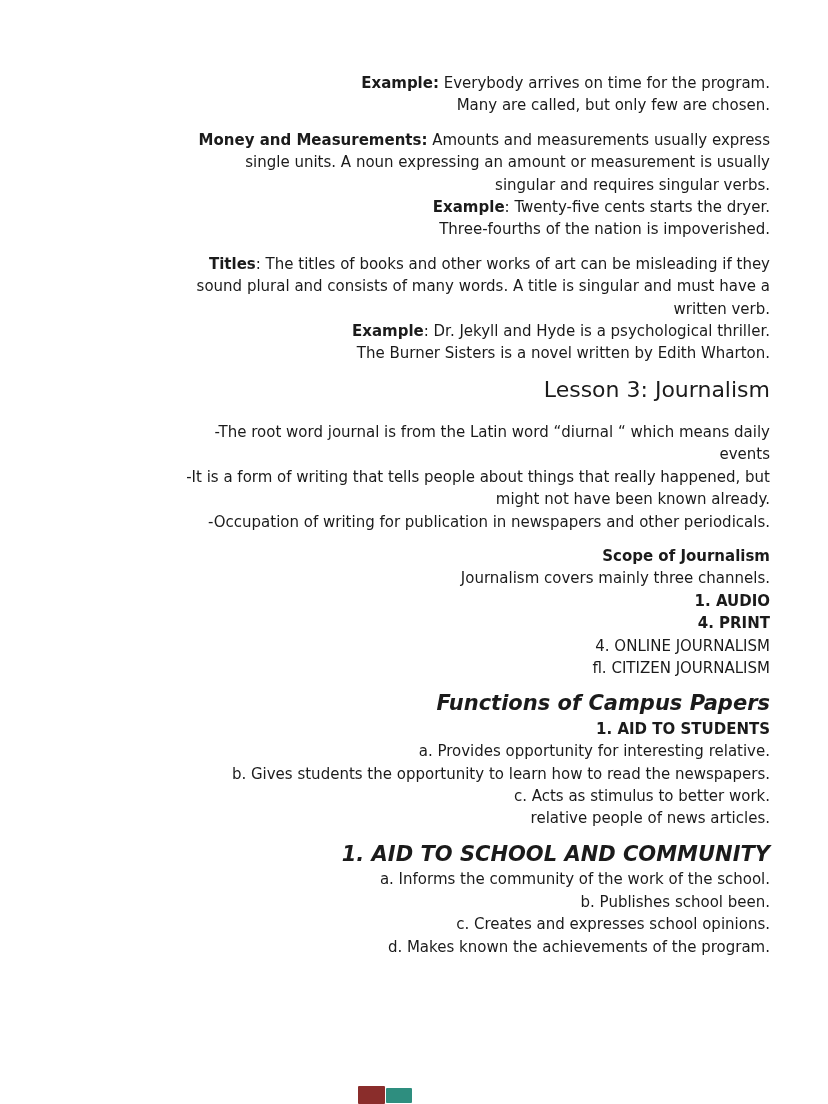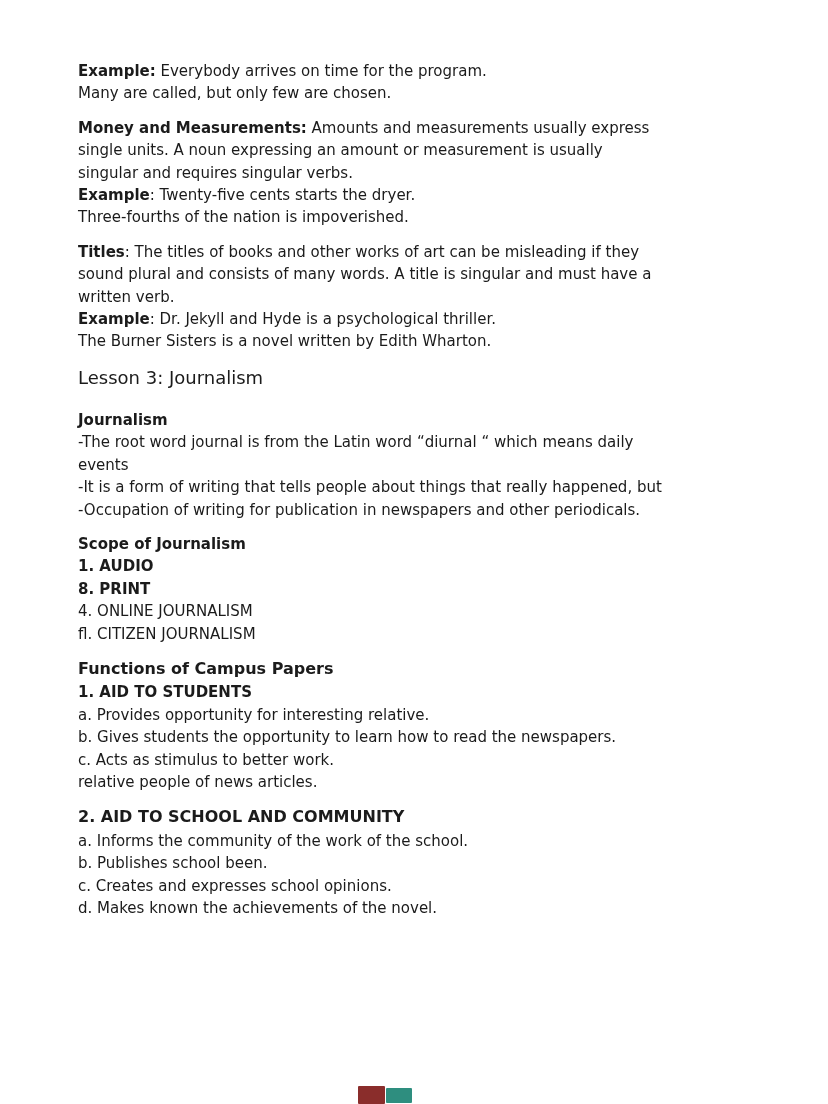--- a/index.html
+++ b/index.html
@@ -1,27 +1,27 @@
 <!DOCTYPE html>
 <html><head>
 <meta charset="utf-8">
 <style>
   html,body{margin:0;padding:0;}
   body{
     width:828px;height:1104px;background:#ffffff;position:relative;
     font-family:"DejaVu Sans", sans-serif;color:#1b1b1b;overflow:hidden;
   }
-  .content{position:absolute;left:78px;top:60px;width:692px;}
+  .content{position:absolute;left:78px;top:72px;width:692px;text-align:right;}
   .block{margin:0 0 12px 0;}
   .line{font-size:15px;line-height:22.4px;white-space:nowrap;}
   .b{font-weight:bold;}
   .lesson-block{margin-top:3px;margin-bottom:19px;}
-  .lesson-block .line{font-size:18px;line-height:25px;}
+  .lesson-block .line{font-size:22px;line-height:25px;}
   .lgline{line-height:24.5px;}
-  .lgline .b{font-size:16px;}
+  .lgline .b{font-size:21px;font-style:italic;}
   .footer-fragment{position:absolute;left:358px;top:1086px;height:18px;display:flex;align-items:flex-start;}
   .frag{display:inline-block;}
   .frag-left{width:27px;height:18px;border-radius:1px;}
   .frag-right{width:26px;height:15px;margin-top:2px;margin-left:1px;border-radius:1px;}
 </style>
 </head>
 <body>
 
 <div class="content">
 
@@ -44,50 +44,51 @@
     <div class="line"><span class="b"></span><span>written verb.</span></div>
     <div class="line"><span class="b">Example</span><span>: Dr. Jekyll and Hyde is a psychological thriller.</span></div>
     <div class="line"><span class="b"></span><span>The Burner Sisters is a novel written by Edith Wharton.</span></div>
   </div>
 
   <div class="block lesson-block">
     <div class="line"><span class="b"></span><span>Lesson 3: Journalism</span></div>
   </div>
 
   <div class="block">
-    <div class="line"><span class="b">Journalism</span><span></span></div>
     <div class="line"><span class="b"></span><span>-The root word journal is from the Latin word “diurnal “ which means daily</span></div>
     <div class="line"><span class="b"></span><span>events</span></div>
     <div class="line"><span class="b"></span><span>-It is a form of writing that tells people about things that really happened, but</span></div>
+    <div class="line"><span class="b"></span><span>might not have been known already.</span></div>
     <div class="line"><span class="b"></span><span>-Occupation of writing for publication in newspapers and other periodicals.</span></div>
   </div>
 
   <div class="block">
     <div class="line"><span class="b">Scope of Journalism</span><span></span></div>
+    <div class="line"><span class="b"></span><span>Journalism covers mainly three channels.</span></div>
     <div class="line"><span class="b">1. AUDIO</span><span></span></div>
-    <div class="line"><span class="b">8. PRINT</span><span></span></div>
+    <div class="line"><span class="b">4. PRINT</span><span></span></div>
     <div class="line"><span class="b"></span><span>4. ONLINE JOURNALISM</span></div>
     <div class="line"><span class="b"></span><span>fl. CITIZEN JOURNALISM</span></div>
   </div>
 
   <div class="block">
     <div class="line lgline"><span class="b">Functions of Campus Papers</span><span></span></div>
     <div class="line"><span class="b">1. AID TO STUDENTS</span><span></span></div>
     <div class="line"><span class="b"></span><span>a. Provides opportunity for interesting relative.</span></div>
     <div class="line"><span class="b"></span><span>b. Gives students the opportunity to learn how to read the newspapers.</span></div>
     <div class="line"><span class="b"></span><span>c. Acts as stimulus to better work.</span></div>
     <div class="line"><span class="b"></span><span>relative people of news articles.</span></div>
   </div>
 
   <div class="block">
-    <div class="line lgline"><span class="b">2. AID TO SCHOOL AND COMMUNITY</span><span></span></div>
+    <div class="line lgline"><span class="b">1. AID TO SCHOOL AND COMMUNITY</span><span></span></div>
     <div class="line"><span class="b"></span><span>a. Informs the community of the work of the school.</span></div>
     <div class="line"><span class="b"></span><span>b. Publishes school been.</span></div>
     <div class="line"><span class="b"></span><span>c. Creates and expresses school opinions.</span></div>
-    <div class="line"><span class="b"></span><span>d. Makes known the achievements of the novel.</span></div>
+    <div class="line"><span class="b"></span><span>d. Makes known the achievements of the program.</span></div>
   </div>
 
 </div>
 
 <div class="footer-fragment">
   <span class="frag frag-left" style="background-color: rgb(138, 45, 43);"></span>
   <span class="frag frag-right" style="background-color: rgb(46, 142, 127);"></span>
 </div>
 
 </body></html>

